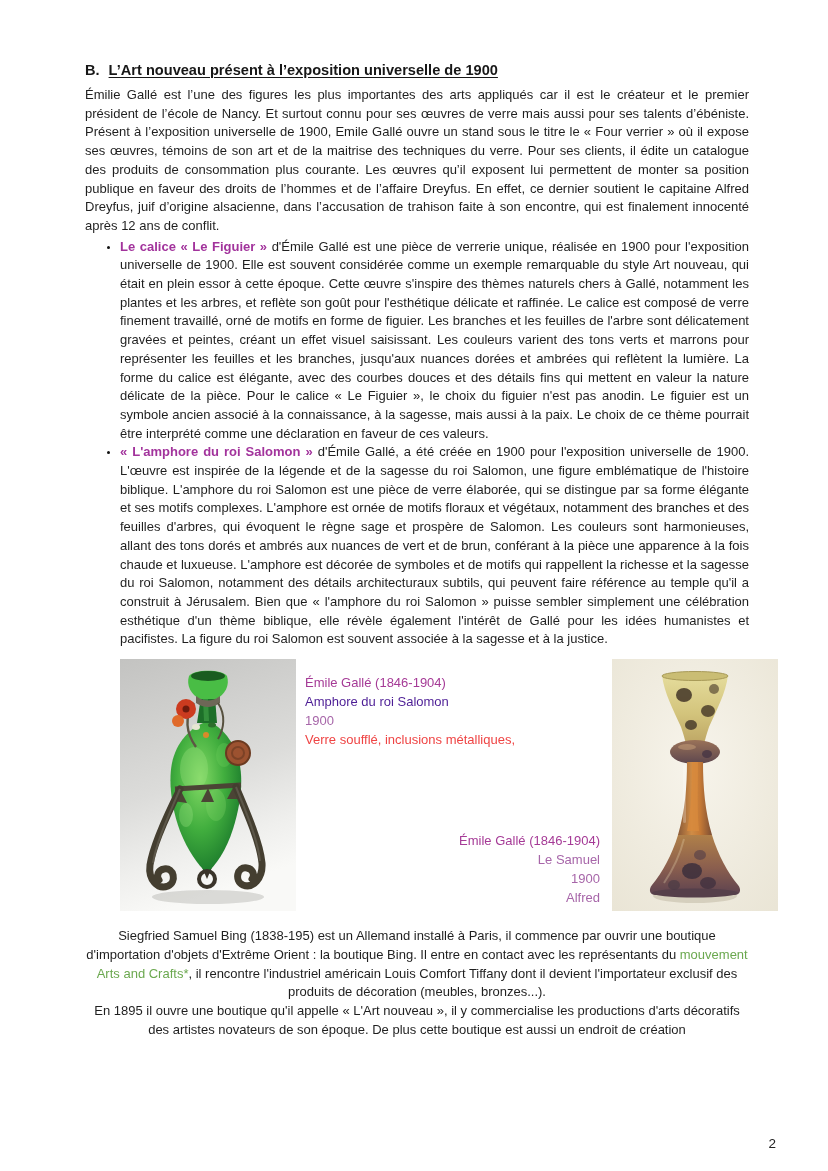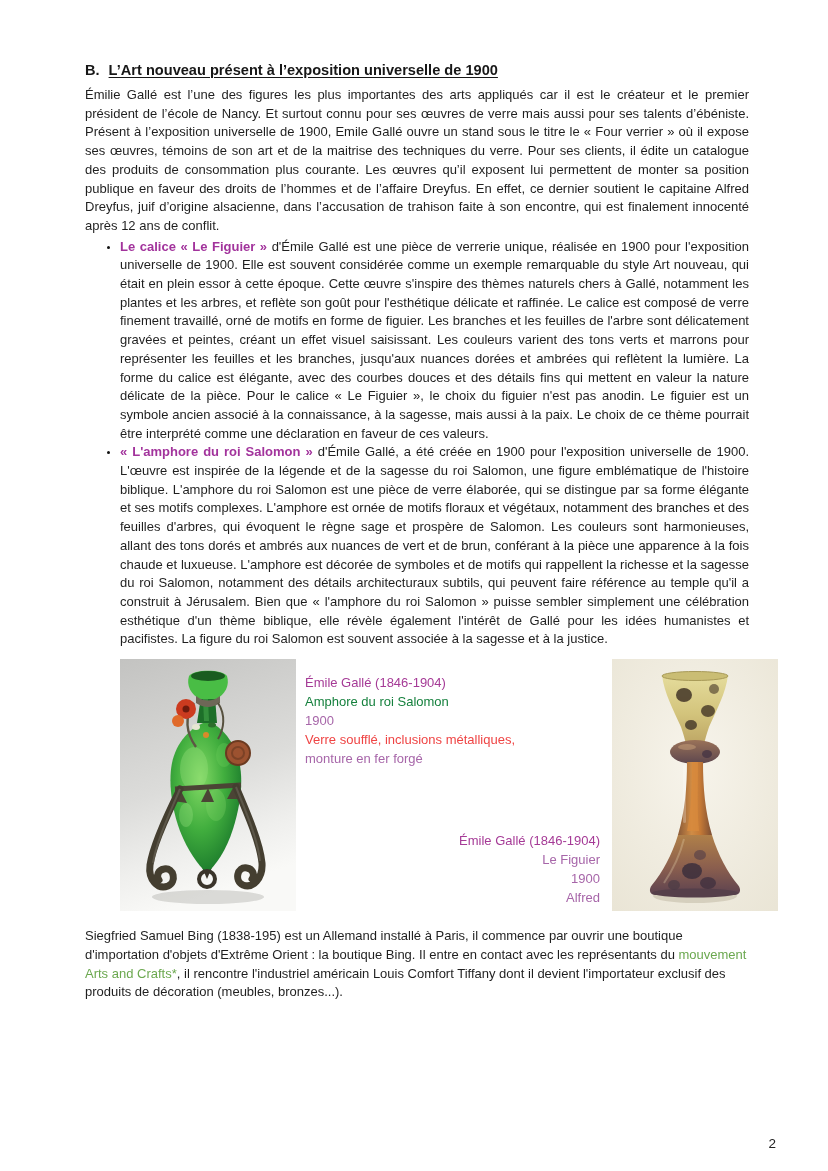--- a/index.html
+++ b/index.html
@@ -21,21 +21,21 @@
   .photo{position:absolute;top:0;display:block;}
   .photo svg{display:block;}
   .photo-left{left:35px;width:176px;height:252px;}
   .photo-right{left:527px;width:166px;height:252px;}
   .caption{font-size:13px;line-height:19px;}
   .caption .artist{font-weight:normal;display:block;}
   .caption .line{display:block;}
   .caption-1{position:absolute;left:220px;top:14px;text-align:left;}
   .caption-2{position:absolute;right:149px;top:172px;text-align:right;}
   .closing{margin-top:16px;}
-  .closing p{margin:0;text-align:left;}
+  .closing p{margin:0;text-align:center;}
   .page-number{position:absolute;right:52px;bottom:20px;font-size:13.5px;color:#222;}
 </style>
 </head>
 <body>
 
 <div class="page">
   <div class="content">
 
     <h1 class="doc-heading">
       <span class="prefix">B.</span><span class="title">L’Art nouveau présent à l’exposition universelle de 1900</span>
@@ -110,29 +110,28 @@
           <path d="M60,130 C46,158 33,186 30,206 C28,221 38,231 48,227 C57,223 54,208 44,210 C38,211 36,217 39,221" stroke="#443e30" stroke-width="7" fill="none" stroke-linecap="round"></path>
           <path d="M116,128 C128,156 140,184 142,204 C143,219 133,230 123,226 C114,222 117,207 127,209 C133,210 135,216 132,220" stroke="#443e30" stroke-width="7" fill="none" stroke-linecap="round"></path>
           <path d="M60,130 C48,158 36,184 33,204" stroke="#6d675a" stroke-width="2" fill="none" opacity="0.6"></path>
           <path d="M116,128 C127,155 138,182 140,202" stroke="#6d675a" stroke-width="2" fill="none" opacity="0.6"></path>
           <circle cx="87" cy="220" r="8" stroke="#3a342a" stroke-width="4" fill="none"></circle>
         </svg>
       </div>
 
       <div class="caption caption-1">
         <span class="artist" style="color:#A53A96">Émile Gallé (1846-1904)</span>
-        <span class="line" style="color:#15803d">Amphore du roi Salomon</span>
+        <span class="line" style="color:#4c1d95">Amphore du roi Salomon</span>
         <span class="line" style="color:#A766A9">1900</span>
         <span class="line" style="color:#ef4444">Verre soufflé, inclusions métalliques,</span>
-        <span class="line" style="color:#A766A9">monture en fer forgé</span>
       </div>
 
       <div class="caption caption-2">
         <span class="artist" style="color:#A53A96">Émile Gallé (1846-1904)</span>
-        <span class="line" style="color:#A766A9">Le Figuier</span>
+        <span class="line" style="color:#A766A9">Le Samuel</span>
         <span class="line" style="color:#A766A9">1900</span>
         <span class="line" style="color:#A766A9">Alfred</span>
       </div>
 
       <div class="photo photo-right">
         <svg width="166" height="252" viewBox="0 0 166 252" xmlns="http://www.w3.org/2000/svg">
           <defs>
             <radialGradient id="bgF" cx="0.5" cy="0.42" r="0.85">
               <stop offset="0" stop-color="#f7f4eb"></stop>
               <stop offset="1" stop-color="#e8e3d3"></stop>
@@ -182,18 +181,19 @@
           <ellipse cx="96" cy="224" rx="8" ry="6" fill="#41313f" opacity="0.8"></ellipse>
           <ellipse cx="62" cy="226" rx="6" ry="5" fill="#4a3a45" opacity="0.7"></ellipse>
           <ellipse cx="88" cy="196" rx="6" ry="5" fill="#503c48" opacity="0.6"></ellipse>
           <path d="M72,180 C68,196 60,212 52,224" stroke="#e8d7b0" stroke-width="2" fill="none" opacity="0.3"></path>
         </svg>
       </div>
     </div>
 
     <div class="closing body-text">
       <p><span>Siegfried Samuel Bing (1838-195) est un Allemand installé à Paris, il commence par ouvrir une boutique d'importation d'objets d'Extrême Orient : la boutique Bing. Il entre en contact avec les représentants du </span><span class="link-green" style="color:#6BA84F">mouvement Arts and Crafts*</span><span>, il rencontre l'industriel américain Louis Comfort Tiffany dont il devient l'importateur exclusif des produits de décoration (meubles, bronzes...).</span></p>
+      <p>En 1895 il ouvre une boutique qu'il appelle « L'Art nouveau », il y commercialise les productions d'arts décoratifs des artistes novateurs de son époque. De plus cette boutique est aussi un endroit de création</p>
     </div>
 
   </div>
 
   <div class="page-number">2</div>
 </div>
 
 </body></html>

